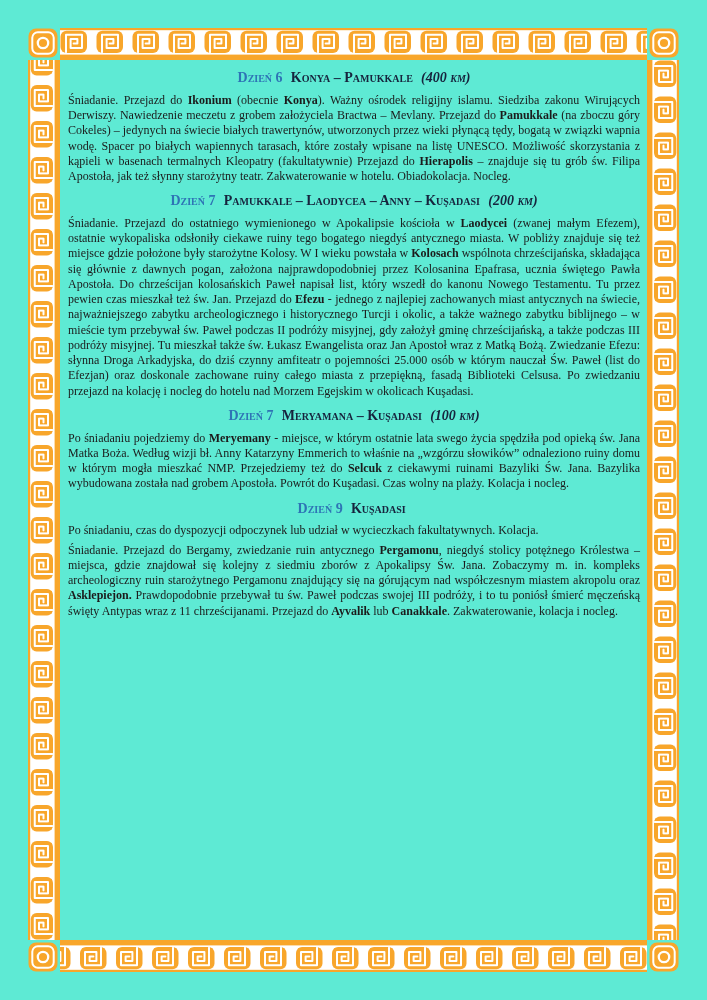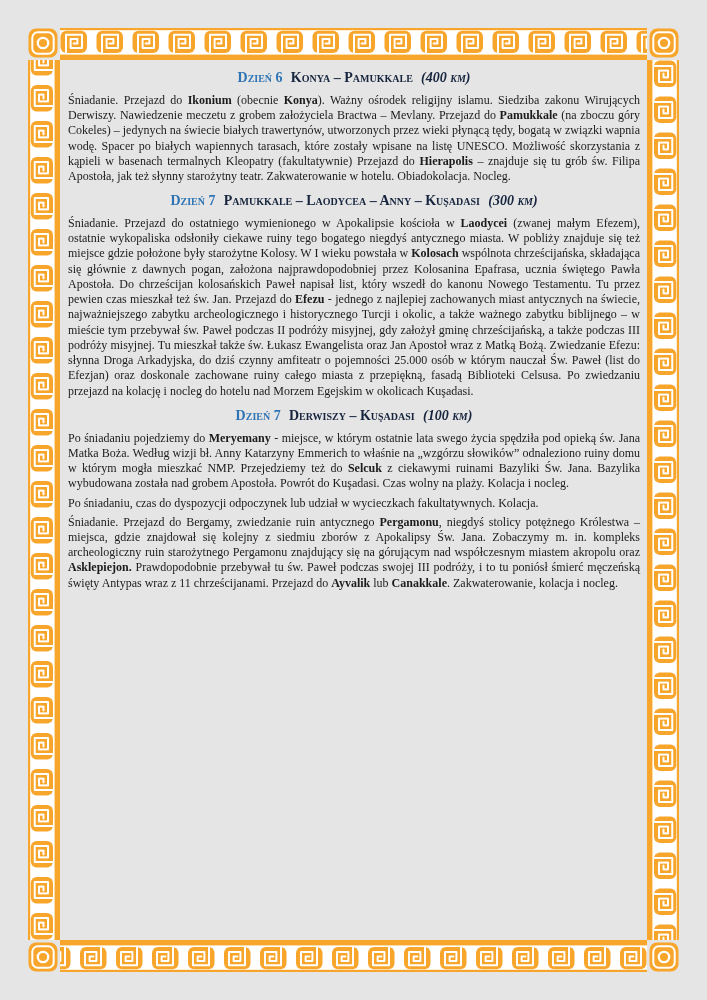--- a/index.html
+++ b/index.html
@@ -5,21 +5,21 @@
   :root{
     --accent-orange:#F8A62B;
     --accent-blue:#2E74B5;
     --heading-dark:#16243D;
     --body-ink:#1b1b1b;
   }
   html,body{margin:0;padding:0;background:#ffffff;}
   .page{
     position:relative;
     width:707px;height:1000px;
-    background:#e5e5e5;
+    background:#5eead4;
     overflow:hidden;
     font-family:"Liberation Serif","DejaVu Serif",serif;
     color:var(--body-ink);
   }
   .border-svg{position:absolute;left:0;top:0;pointer-events:none;}
   .oj{fill:var(--accent-orange);}
   .content{
     position:absolute;
     left:58px;top:58px;
     width:591px;height:882px;
@@ -95,29 +95,34 @@
     <h3 class="day-heading">
       <span class="day-label">Dzień 6</span>
       <span class="day-route">Konya – Pamukkale</span>
       <span class="day-distance">(400 km)</span>
     </h3>
     <p class="day-paragraph"><span>Śniadanie. Przejazd do </span><b>Ikonium</b><span> (obecnie </span><b>Konya</b><span>). Ważny ośrodek religijny islamu. Siedziba zakonu Wirujących Derwiszy. Nawiedzenie meczetu z grobem założyciela Bractwa – Mevlany. Przejazd do </span><b>Pamukkale</b><span> (na zboczu góry Cokeles) – jedynych na świecie białych trawertynów, utworzonych przez wieki płynącą tędy, bogatą w związki wapnia wodę. Spacer po białych wapiennych tarasach, które zostały wpisane na listę UNESCO. Możliwość skorzystania z kąpieli w basenach termalnych Kleopatry (fakultatywnie) Przejazd do </span><b>Hierapolis</b><span> – znajduje się tu grób św. Filipa Apostoła, jak też słynny starożytny teatr. Zakwaterowanie w hotelu. Obiadokolacja. Nocleg.</span></p>
 
     <h3 class="day-heading">
       <span class="day-label">Dzień 7</span>
       <span class="day-route">Pamukkale – Laodycea – Anny – Kuşadasi</span>
-      <span class="day-distance">(300 km)</span>
+      <span class="day-distance">(200 km)</span>
     </h3>
     <p class="day-paragraph"><span>Śniadanie. Przejazd do ostatniego wymienionego w Apokalipsie kościoła w </span><b>Laodycei</b><span> (zwanej małym Efezem), ostatnie wykopaliska odsłoniły ciekawe ruiny tego bogatego niegdyś antycznego miasta. W pobliży znajduje się też miejsce gdzie położone były starożytne Kolosy. W I wieku powstała w </span><b>Kolosach</b><span> wspólnota chrześcijańska, składająca się głównie z dawnych pogan, założona najprawdopodobniej przez Kolosanina Epafrasa, ucznia świętego Pawła Apostoła. Do chrześcijan kolosańskich Paweł napisał list, który wszedł do kanonu Nowego Testamentu. Tu przez pewien czas mieszkał też św. Jan. Przejazd do </span><b>Efezu</b><span> - jednego z najlepiej zachowanych miast antycznych na świecie, najważniejszego zabytku archeologicznego i historycznego Turcji i okolic, a także ważnego zabytku biblijnego – w mieście tym przebywał św. Paweł podczas II podróży misyjnej, gdy założył gminę chrześcijańską, a także podczas III podróży misyjnej. Tu mieszkał także św. Łukasz Ewangelista oraz Jan Apostoł wraz z Matką Bożą. Zwiedzanie Efezu: słynna Droga Arkadyjska, do dziś czynny amfiteatr o pojemności 25.000 osób w którym nauczał Św. Paweł (list do Efezjan) oraz doskonale zachowane ruiny całego miasta z przepiękną, fasadą Biblioteki Celsusa. Po zwiedzaniu przejazd na kolację i nocleg do hotelu nad Morzem Egejskim w okolicach Kuşadasi.</span></p>
 
     <h3 class="day-heading">
       <span class="day-label">Dzień 7</span>
-      <span class="day-route">Derwiszy – Kuşadasi</span>
+      <span class="day-route">Meryamana – Kuşadasi</span>
       <span class="day-distance">(100 km)</span>
     </h3>
     <p class="day-paragraph"><span>Po śniadaniu pojedziemy do </span><b>Meryemany</b><span> - miejsce, w którym ostatnie lata swego życia spędziła pod opieką św. Jana Matka Boża. Według wizji bł. Anny Katarzyny Emmerich to właśnie na „wzgórzu słowików” odnaleziono ruiny domu w którym mogła mieszkać NMP. Przejedziemy też do </span><b>Selcuk</b><span> z ciekawymi ruinami Bazyliki Św. Jana. Bazylika wybudowana została nad grobem Apostoła. Powrót do Kuşadasi. Czas wolny na plaży. Kolacja i nocleg.</span></p>
 
+    <h3 class="day-heading">
+      <span class="day-label">Dzień 9</span>
+      <span class="day-route">Kuşadasi</span>
+      <span class="day-distance"></span>
+    </h3>
     <p class="day-paragraph"><span>Po śniadaniu, czas do dyspozycji odpoczynek lub udział w wycieczkach fakultatywnych. Kolacja.</span></p>
 
     <p class="day-paragraph"><span>Śniadanie. Przejazd do Bergamy, zwiedzanie ruin antycznego </span><b>Pergamonu</b><span>, niegdyś stolicy potężnego Królestwa – miejsca, gdzie znajdował się kolejny z siedmiu zborów z Apokalipsy Św. Jana. Zobaczymy m. in. kompleks archeologiczny ruin starożytnego Pergamonu znajdujący się na górującym nad współczesnym miastem akropolu oraz </span><b>Asklepiejon.</b><span> Prawdopodobnie przebywał tu św. Paweł podczas swojej III podróży, i to tu poniósł śmierć męczeńską święty Antypas wraz z 11 chrześcijanami. Przejazd do </span><b>Ayvalik</b><span> lub </span><b>Canakkale</b><span>. Zakwaterowanie, kolacja i nocleg.</span></p>
 
   </div>
 </div>
 
 </body></html>

